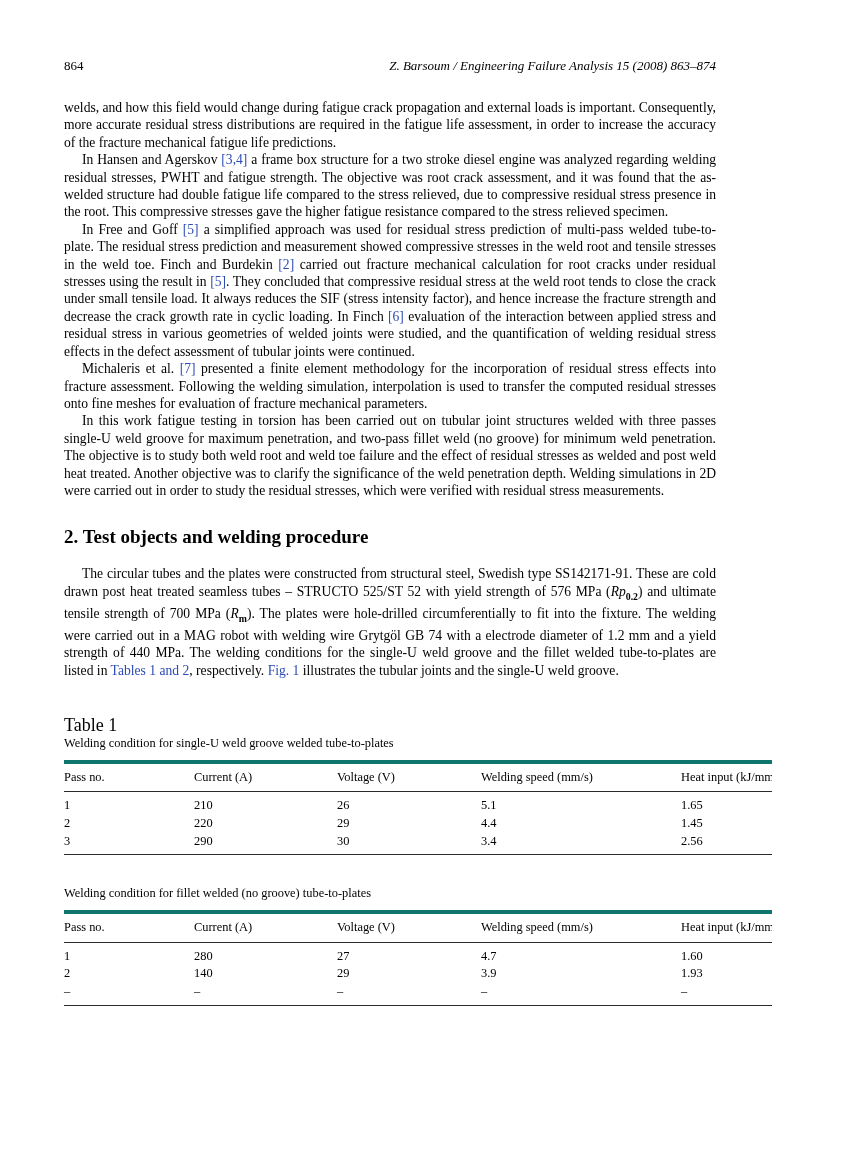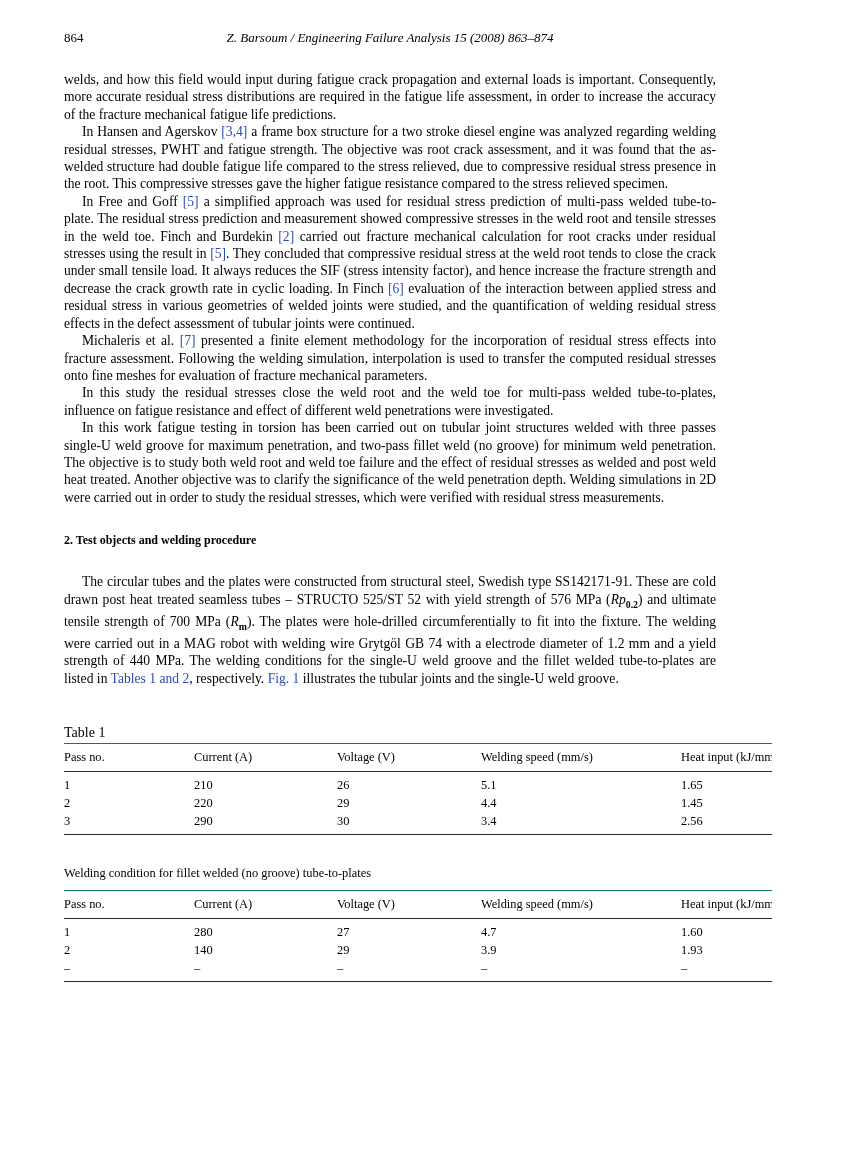--- a/index.html
+++ b/index.html
@@ -2,75 +2,75 @@
 <html><head>
 <meta charset="utf-8">
 <style>
   html, body { margin: 0; padding: 0; background: #ffffff; }
   .page {
     position: relative;
     width: 772px;
     height: 1155px;
     background: #ffffff;
     box-sizing: border-box;
-    padding: 30px 56px 0 64px;
+    padding: 58px 56px 0 64px;
     font-family: "Liberation Serif", "DejaVu Serif", serif;
     color: #000000;
     overflow: hidden;
   }
   .running-header {
     position: relative;
     height: 17px;
     font-size: 13px;
     margin-bottom: 24px;
   }
   .page-number {
     position: absolute;
     left: 0;
     top: 0;
   }
   .running-head {
     display: block;
-    text-align: center;
+    text-align: right;
     font-style: italic;
   }
   .body-text p.para {
     margin: 0;
     font-size: 13.6px;
     line-height: 17.4px;
     text-align: justify;
   }
   .body-text p.indent { text-indent: 18px; }
   .seg-normal { }
   .seg-italic { font-style: italic; }
   .seg-sub { vertical-align: sub; font-size: 0.72em; font-weight: bold; }
   .seg-link { }
   h2.section-heading {
-    font-size: 12px;
+    font-size: 19px;
     font-weight: bold;
-    margin: 27px 0 25px 0;
+    margin: 27px 0 17px 0;
   }
   .table-block { margin-top: 38px; }
   .table-block.second { margin-top: 30px; }
   .table-label {
-    font-size: 14px;
+    font-size: 18px;
     line-height: 16px;
     margin: 0 0 2px 0;
   }
   .table-caption {
     font-size: 12.4px;
     line-height: 16px;
     margin: 0 0 9px 0;
   }
   table.data-table {
     width: 100%;
     border-collapse: collapse;
     table-layout: fixed;
     font-size: 12.4px;
-    border-top: 1px solid #0f766e;
+    border-top: 4px solid #0f766e;
     border-bottom: 1px solid #2b2b2b;
   }
   table.data-table thead th {
     text-align: left;
     font-weight: normal;
     padding: 6px 0 7px 0;
     border-bottom: 1px solid #2b2b2b;
     line-height: 1.15;
   }
   table.data-table tbody td {
@@ -85,33 +85,33 @@
 
 <div class="page">
 
   <header class="running-header">
     <span class="page-number">864</span>
     <span class="running-head">Z. Barsoum / Engineering Failure Analysis 15 (2008) 863–874</span>
   </header>
 
   <main class="body-text">
 
-    <p class="para"><span class="seg-normal">welds, and how this field would input during fatigue crack propagation and external loads is important. Consequently, more accurate residual stress distributions are required in the fatigue life assessment, in order to increase the accuracy of the fracture mechanical fatigue life predictions.</span></p>
+    <p class="para"><span class="seg-normal">welds, and how this field would change during fatigue crack propagation and external loads is important. Consequently, more accurate residual stress distributions are required in the fatigue life assessment, in order to increase the accuracy of the fracture mechanical fatigue life predictions.</span></p>
     <p class="para indent"><span class="seg-normal">In Hansen and Agerskov </span><span class="seg-link" style="color: rgb(43, 75, 181);">[3,4]</span><span class="seg-normal"> a frame box structure for a two stroke diesel engine was analyzed regarding welding residual stresses, PWHT and fatigue strength. The objective was root crack assessment, and it was found that the as-welded structure had double fatigue life compared to the stress relieved, due to compressive residual stress presence in the root. This compressive stresses gave the higher fatigue resistance compared to the stress relieved specimen.</span></p>
     <p class="para indent"><span class="seg-normal">In Free and Goff </span><span class="seg-link" style="color: rgb(43, 75, 181);">[5]</span><span class="seg-normal"> a simplified approach was used for residual stress prediction of multi-pass welded tube-to-plate. The residual stress prediction and measurement showed compressive stresses in the weld root and tensile stresses in the weld toe. Finch and Burdekin </span><span class="seg-link" style="color: rgb(43, 75, 181);">[2]</span><span class="seg-normal"> carried out fracture mechanical calculation for root cracks under residual stresses using the result in </span><span class="seg-link" style="color: rgb(43, 75, 181);">[5]</span><span class="seg-normal">. They concluded that compressive residual stress at the weld root tends to close the crack under small tensile load. It always reduces the SIF (stress intensity factor), and hence increase the fracture strength and decrease the crack growth rate in cyclic loading. In Finch </span><span class="seg-link" style="color: rgb(43, 75, 181);">[6]</span><span class="seg-normal"> evaluation of the interaction between applied stress and residual stress in various geometries of welded joints were studied, and the quantification of welding residual stress effects in the defect assessment of tubular joints were continued.</span></p>
     <p class="para indent"><span class="seg-normal">Michaleris et al. </span><span class="seg-link" style="color: rgb(43, 75, 181);">[7]</span><span class="seg-normal"> presented a finite element methodology for the incorporation of residual stress effects into fracture assessment. Following the welding simulation, interpolation is used to transfer the computed residual stresses onto fine meshes for evaluation of fracture mechanical parameters.</span></p>
-    <p class="para indent"><span class="seg-normal">In this study the residual stresses close the weld root and the weld toe for multi-pass welded tube-to-plates, influence on fatigue resistance and effect of different weld penetrations were investigated.</span></p>
     <p class="para indent"><span class="seg-normal">In this work fatigue testing in torsion has been carried out on tubular joint structures welded with three passes single-U weld groove for maximum penetration, and two-pass fillet weld (no groove) for minimum weld penetration. The objective is to study both weld root and weld toe failure and the effect of residual stresses as welded and post weld heat treated. Another objective was to clarify the significance of the weld penetration depth. Welding simulations in 2D were carried out in order to study the residual stresses, which were verified with residual stress measurements.</span></p>
 
     <h2 class="section-heading">2. Test objects and welding procedure</h2>
 
     <p class="para indent"><span class="seg-normal">The circular tubes and the plates were constructed from structural steel, Swedish type SS142171-91. These are cold drawn post heat treated seamless tubes – STRUCTO 525/ST 52 with yield strength of 576 MPa (</span><span class="seg-italic">Rp</span><span class="seg-sub">0.2</span><span class="seg-normal">) and ultimate tensile strength of 700 MPa (</span><span class="seg-italic">R</span><span class="seg-sub">m</span><span class="seg-normal">). The plates were hole-drilled circumferentially to fit into the fixture. The welding were carried out in a MAG robot with welding wire Grytgöl GB 74 with a electrode diameter of 1.2 mm and a yield strength of 440 MPa. The welding conditions for the single-U weld groove and the fillet welded tube-to-plates are listed in </span><span class="seg-link" style="color: rgb(43, 75, 181);">Tables 1 and 2</span><span class="seg-normal">, respectively. </span><span class="seg-link" style="color: rgb(43, 75, 181);">Fig. 1</span><span class="seg-normal"> illustrates the tubular joints and the single-U weld groove.</span></p>
 
     <section class="table-block">
       <div class="table-label">Table 1</div>
+      <div class="table-caption">Welding condition for single-U weld groove welded tube-to-plates</div>
       <table class="data-table">
         <colgroup>
           <col style="width:130px">
             <col style="width:143px">
             <col style="width:144px">
             <col style="width:200px">
             <col style="width:109px">
         </colgroup>
         <thead>
           <tr>

